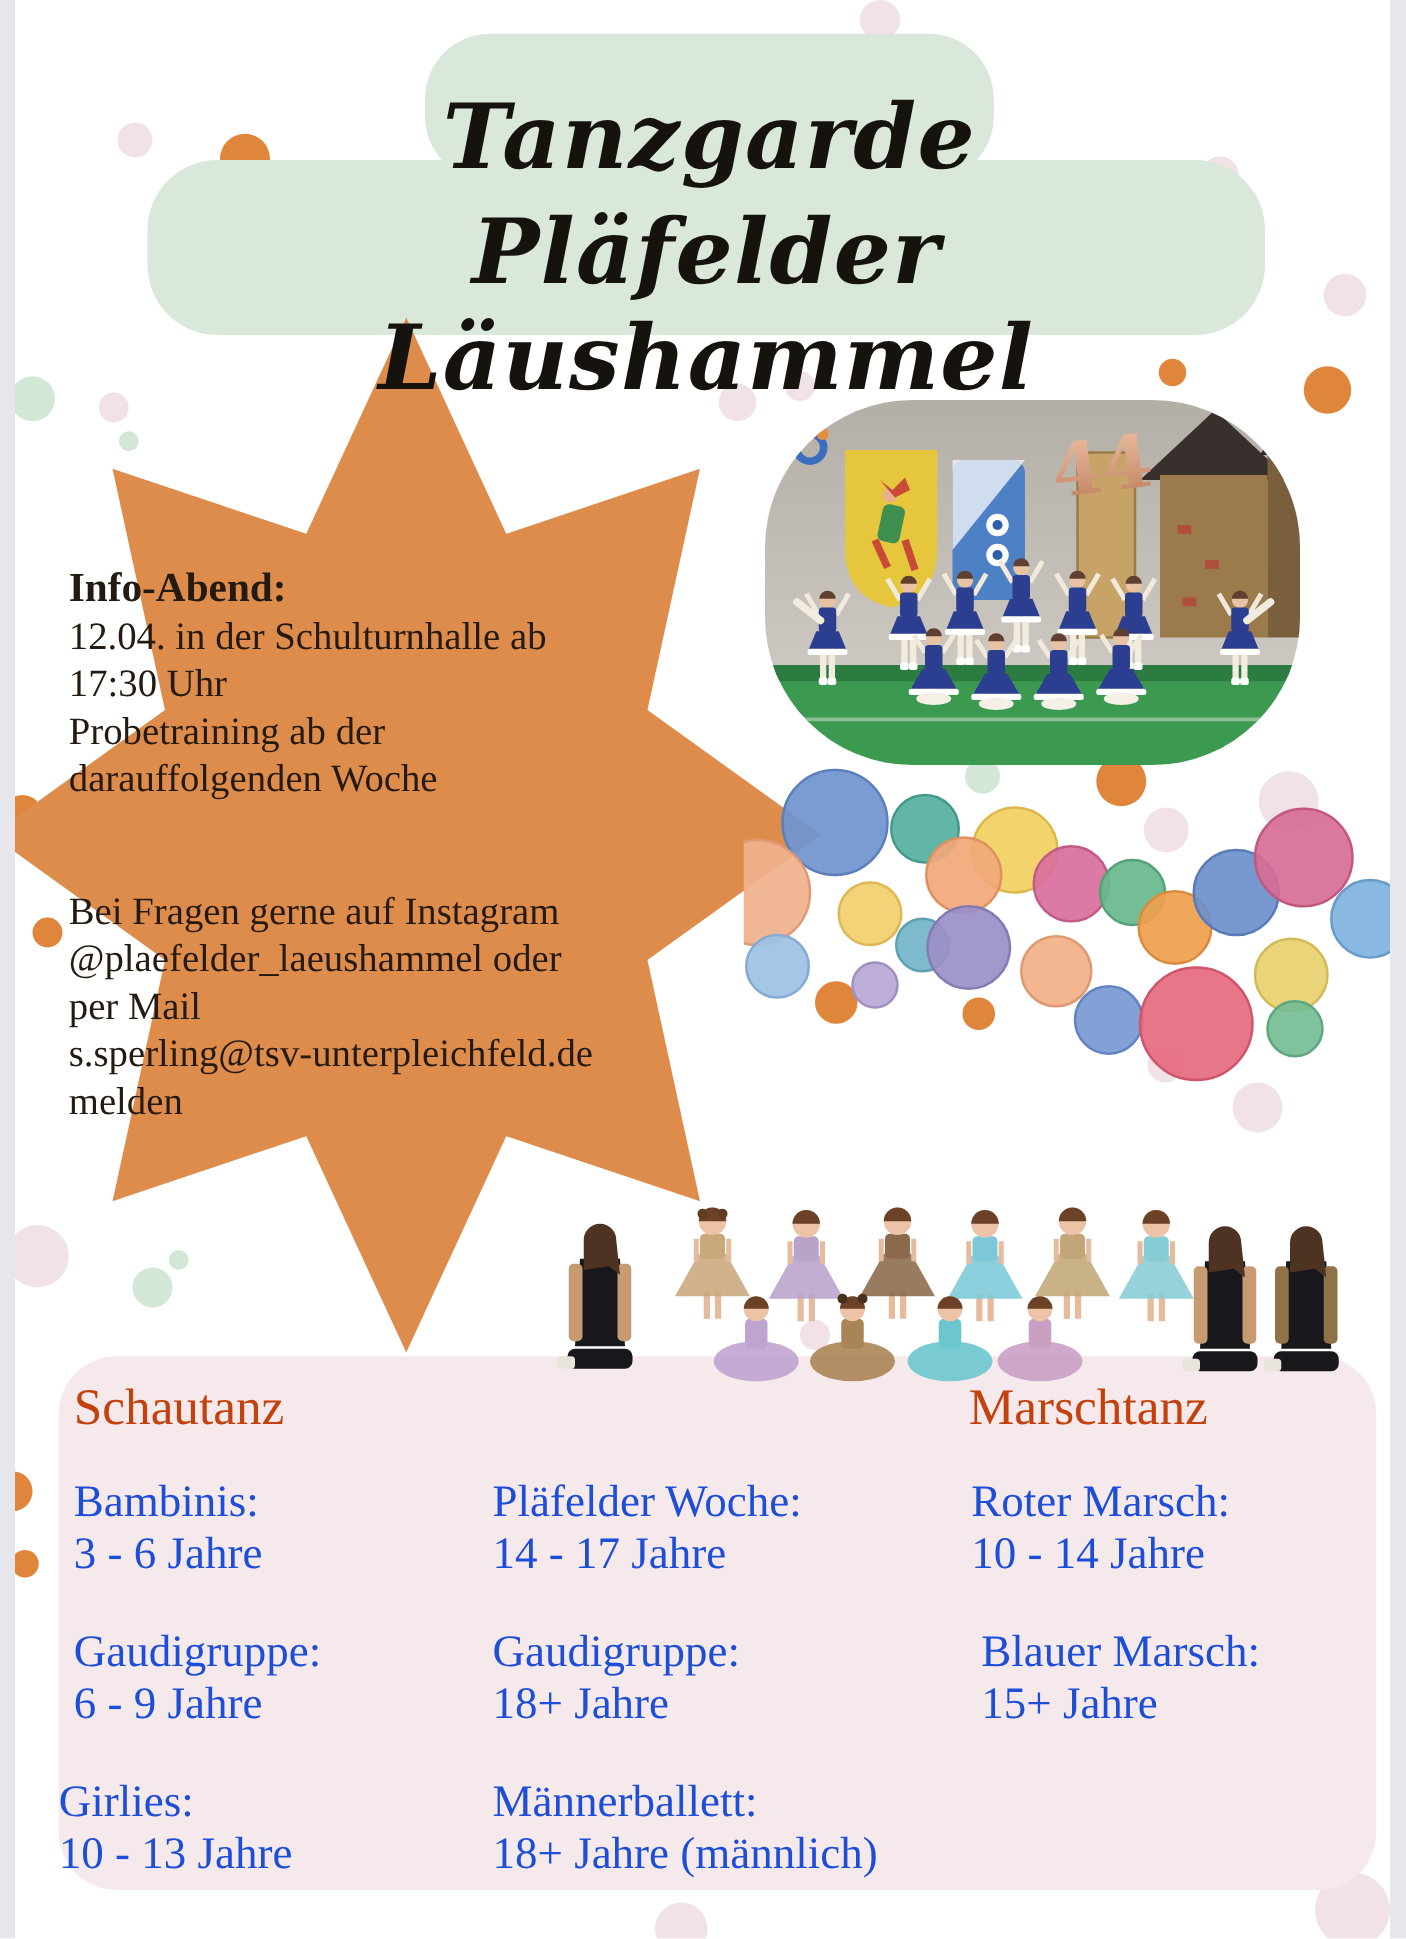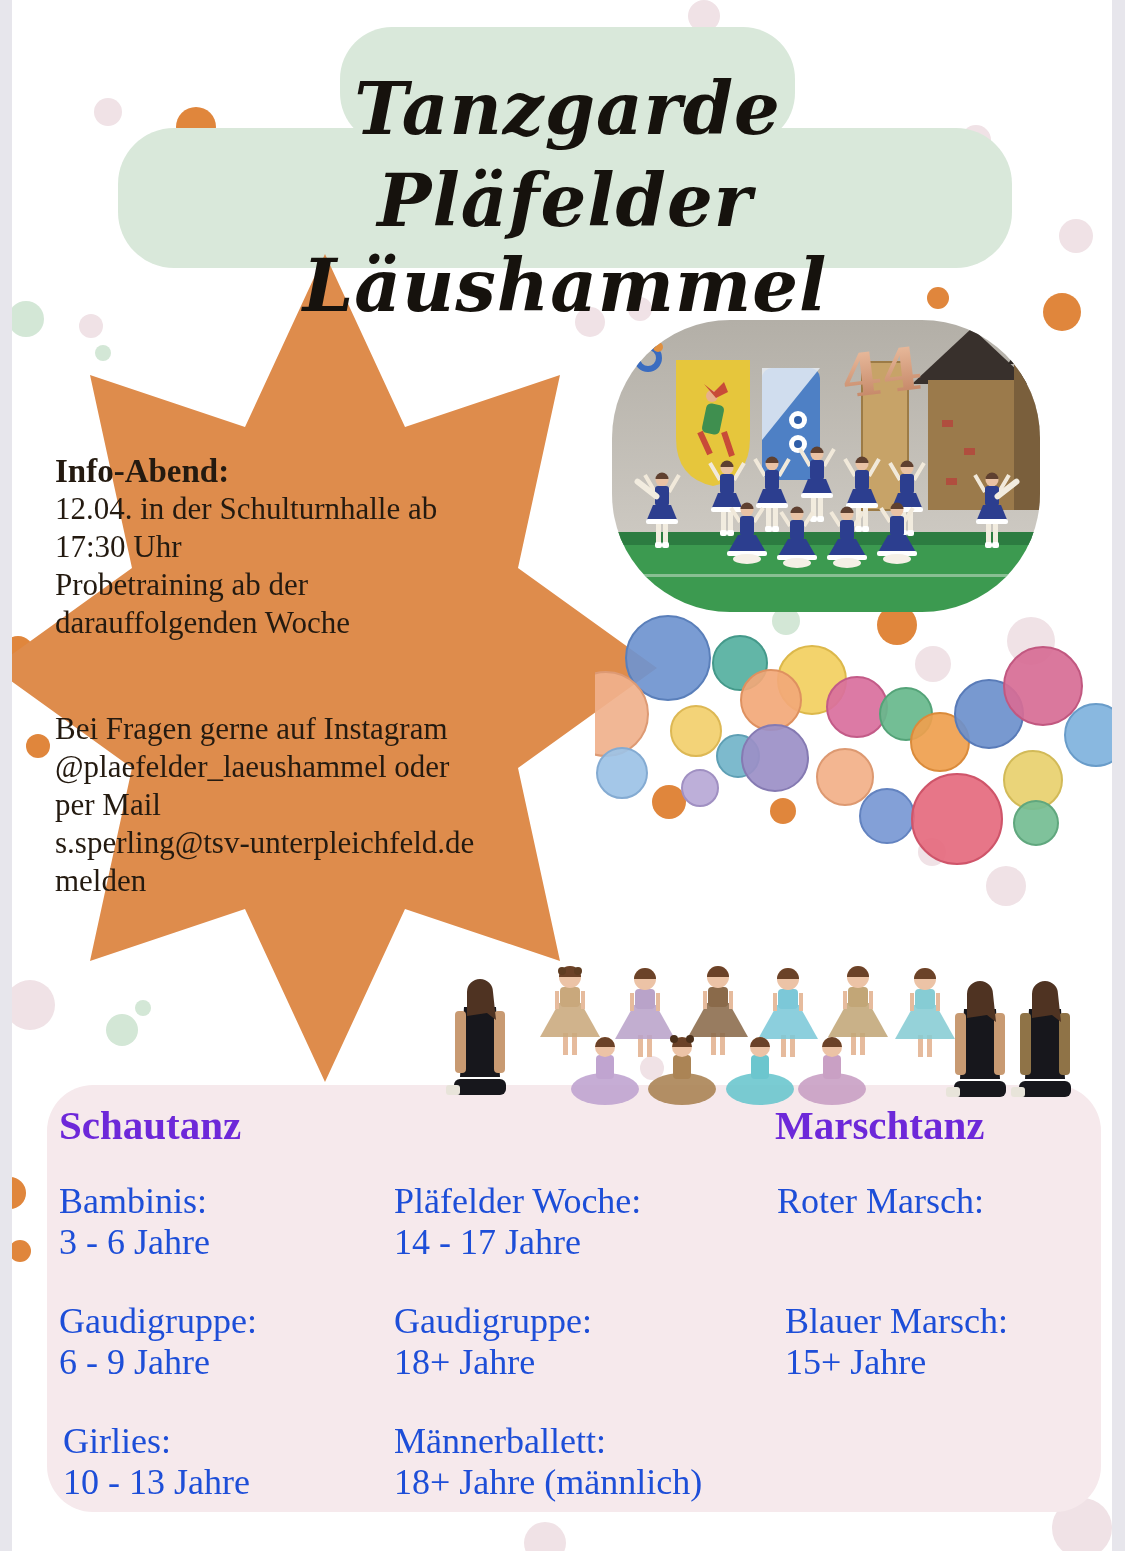--- a/index.html
+++ b/index.html
@@ -37,21 +37,21 @@
   .photo-top{position:absolute;left:612px;top:320px;width:428px;height:292px;border-radius:118px;
              overflow:hidden;z-index:3;}
   
   .balloons{position:absolute;left:595px;top:606px;width:525px;height:305px;z-index:4;}
   
   .children{position:absolute;left:420px;top:845px;width:660px;height:263px;z-index:5;}
 
   
   .panel{position:absolute;left:47px;top:1085px;width:1054px;height:427px;border-radius:46px;
          background:#f6e9ec;z-index:2;}
-  .panel .sec-h{position:absolute;font-weight:bold;font-size:41px;color:#6d28d9;}
+  .panel .sec-h{position:absolute;font-weight:normal;font-size:41px;color:#c2410c;}
   .grp{position:absolute;font-size:36px;line-height:41px;color:#1d4ed8;}
 </style>
 </head>
 <body>
 
 <div class="page">
 
   <span class="dot dp" style="left:94px;top:98px;width:28px;height:28px"></span>
   <span class="dot do" style="left:176px;top:107px;width:40px;height:40px"></span>
   <span class="dot dp" style="left:688px;top:0px;width:32px;height:32px"></span>
@@ -310,38 +310,39 @@
     <div class="sec-h" style="left:728px;top:16px">Marschtanz</div>
 
     <div class="grp" style="left:12px;top:96px">
       <div>Bambinis:</div>
       <div>3 - 6 Jahre</div>
     </div>
     <div class="grp" style="left:12px;top:216px">
       <div>Gaudigruppe:</div>
       <div>6 - 9 Jahre</div>
     </div>
-    <div class="grp" style="left:16px;top:336px">
+    <div class="grp" style="left:0;top:336px">
       <div>Girlies:</div>
       <div>10 - 13 Jahre</div>
     </div>
     <div class="grp" style="left:347px;top:96px">
       <div>Pläfelder Woche:</div>
       <div>14 - 17 Jahre</div>
     </div>
     <div class="grp" style="left:347px;top:216px">
       <div>Gaudigruppe:</div>
       <div>18+ Jahre</div>
     </div>
     <div class="grp" style="left:347px;top:336px">
       <div>Männerballett:</div>
       <div>18+ Jahre (männlich)</div>
     </div>
     <div class="grp" style="left:730px;top:96px">
       <div>Roter Marsch:</div>
+      <div>10 - 14 Jahre</div>
     </div>
     <div class="grp" style="left:738px;top:216px">
       <div>Blauer Marsch:</div>
       <div>15+ Jahre</div>
     </div>
   </div>
 
   <div class="edge l"></div>
   <div class="edge r"></div>
 </div>

